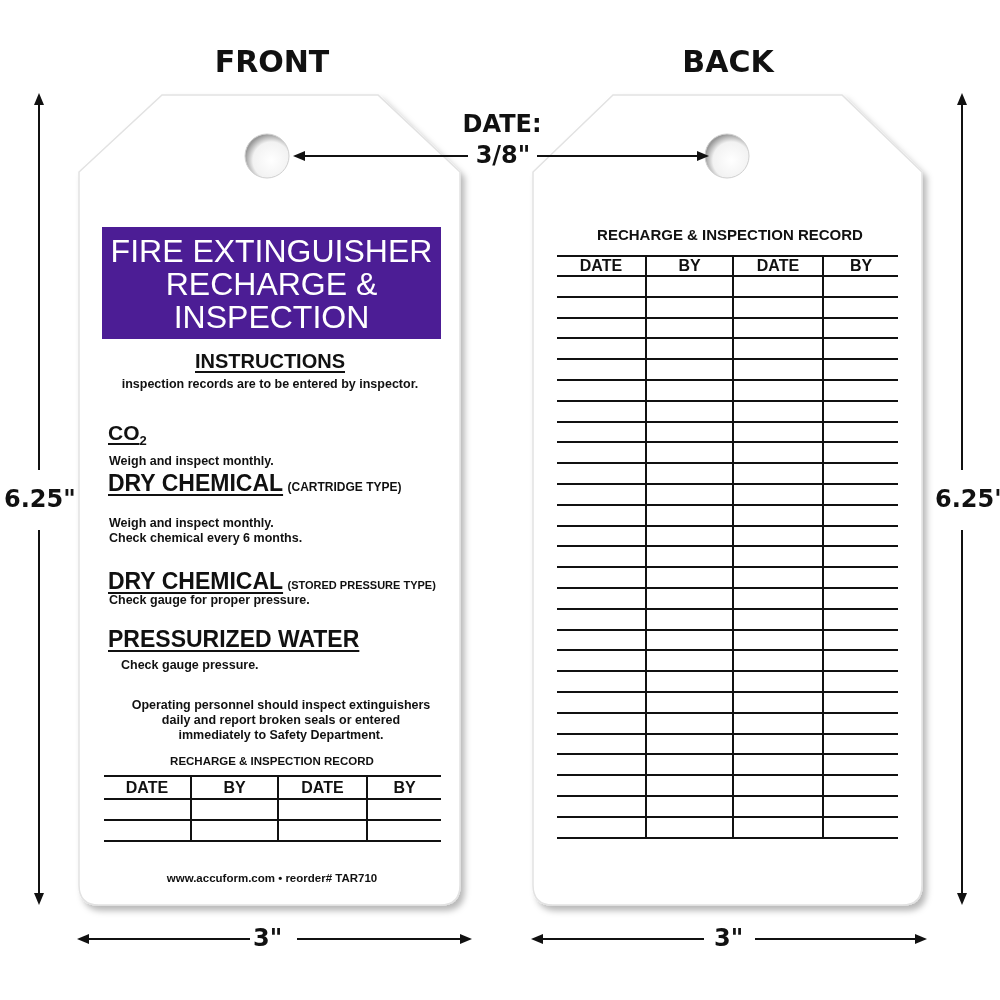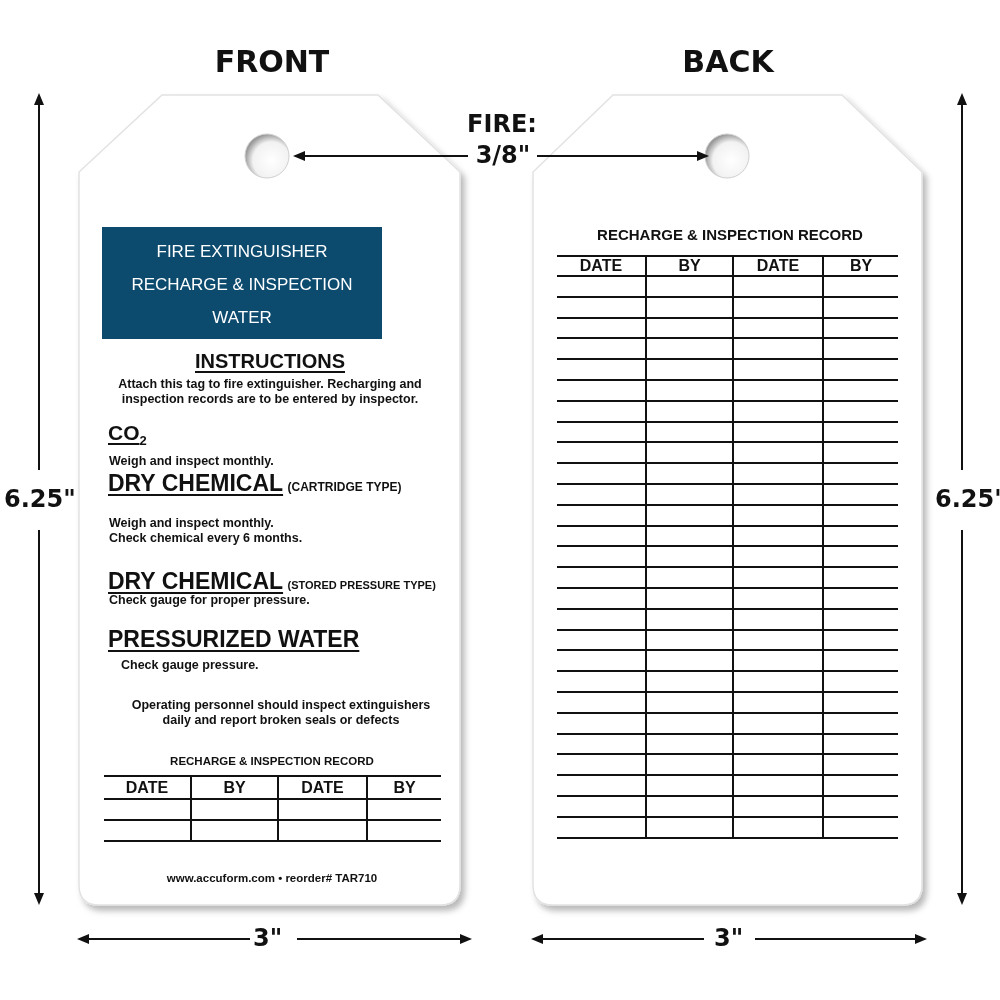--- a/index.html
+++ b/index.html
@@ -8,21 +8,21 @@
   .side-label{font-family:"DejaVu Sans",sans-serif;font-weight:bold;font-size:30px;text-align:center;width:300px;}
   .dim{font-family:"DejaVu Sans",sans-serif;font-weight:bold;font-size:24px;background:#fff;}
   .vline{position:absolute;width:2px;background:#111;}
   .hline{position:absolute;height:2px;background:#111;}
   .arrow-up,.arrow-down,.arrow-left,.arrow-right{position:absolute;width:0;height:0;}
   .arrow-up{border-left:5px solid transparent;border-right:5px solid transparent;border-bottom:12px solid #111;}
   .arrow-down{border-left:5px solid transparent;border-right:5px solid transparent;border-top:12px solid #111;}
   .arrow-left{border-top:5px solid transparent;border-bottom:5px solid transparent;border-right:12px solid #111;}
   .arrow-right{border-top:5px solid transparent;border-bottom:5px solid transparent;border-left:12px solid #111;}
   svg.tag{position:absolute;left:0;top:0;}
-  .red-bar{position:absolute;left:102px;top:227px;width:280px;height:112px;background:#0c4a6e;color:#fff;text-align:center;font-size:17px;line-height:33px;padding-top:8px;box-sizing:border-box;}
+  .red-bar{position:absolute;left:102px;top:227px;width:339px;height:112px;background:#4c1d95;color:#fff;text-align:center;font-size:32px;line-height:33px;padding-top:8px;box-sizing:border-box;}
   .ctr{text-align:center;}
   .b{font-weight:bold;}
   .u{text-decoration:underline;text-underline-offset:3px;text-decoration-thickness:2px;}
   .h1{font-size:20px;text-align:center;}
   .big{font-size:23px;font-weight:bold;text-decoration:underline;text-decoration-thickness:2px;text-underline-offset:3px;text-align:center;}
   .small-cap{font-size:12.5px;font-weight:bold;}
   .body-t{font-size:12.5px;font-weight:bold;line-height:15px;}
   table.rec{border-collapse:collapse;position:absolute;}
   table.rec th{font-weight:bold;font-size:16px;padding:0;}
   table.rec td,table.rec th{border-top:2px solid #111;border-bottom:2px solid #111;}
@@ -44,21 +44,21 @@
   </defs>
   <path d="M162,95 L378,95 L460,172 L460,885 Q460,905 440,905 L99,905 Q79,905 79,885 L79,172 Z" fill="#fff" stroke="#e2e2e2" stroke-width="1.5" filter="url(#sh)"></path>
   <path d="M613,95 L842,95 L922,172 L922,885 Q922,905 902,905 L553,905 Q533,905 533,885 L533,172 Z" fill="#fff" stroke="#e2e2e2" stroke-width="1.5" filter="url(#sh)"></path>
   <circle cx="267" cy="156" r="22" fill="url(#hole)" stroke="#d0d0d0"></circle>
   <circle cx="727" cy="156" r="22" fill="url(#hole)" stroke="#d0d0d0"></circle>
 </svg>
 
 <div class="abs side-label" style="left:122px;top:44px;">FRONT</div>
 <div class="abs side-label" style="left:578px;top:44px;">BACK</div>
 
-<div class="abs dim" style="left:462px;top:110px;width:80px;text-align:center;background:transparent;">FIRE:</div>
+<div class="abs dim" style="left:462px;top:110px;width:80px;text-align:center;background:transparent;">DATE:</div>
 <div class="hline" style="left:300px;top:155px;width:168px;height:1.5px;"></div>
 <div class="arrow-left" style="left:293px;top:151px;"></div>
 <div class="abs dim" style="left:472px;top:141px;width:62px;text-align:center;">3/8"</div>
 <div class="hline" style="left:537px;top:155px;width:162px;height:1.5px;"></div>
 <div class="arrow-right" style="left:697px;top:151px;"></div>
 
 <div class="arrow-up" style="left:34px;top:93px;"></div>
 <div class="vline" style="left:38px;top:100px;height:370px;"></div>
 <div class="abs dim" style="left:4px;top:485px;">6.25"</div>
 <div class="vline" style="left:38px;top:530px;height:365px;"></div>
@@ -85,21 +85,20 @@
 <div class="red-bar">
   <div>FIRE EXTINGUISHER</div>
   <div>RECHARGE &amp; INSPECTION</div>
   <div>WATER</div>
 </div>
 
 <div class="abs ctr" style="left:90px;top:350px;width:360px;">
   <span class="b h1 u">INSTRUCTIONS</span>
 </div>
 <div class="abs ctr body-t" style="left:90px;top:377px;width:360px;font-size:12.5px;">
-  <div>Attach this tag to fire extinguisher. Recharging and</div>
   <div>inspection records are to be entered by inspector.</div>
 </div>
 
 <div class="abs" style="left:108px;top:421px;">
   <span class="big" style="font-size:21px;"><span>CO</span><sub style="font-size:13px;">2</sub></span>
 </div>
 <div class="abs body-t" style="left:109px;top:454px;">Weigh and inspect monthly.</div>
 
 <div class="abs" style="left:108px;top:470px;white-space:nowrap;">
   <span class="big">DRY CHEMICAL</span>
@@ -116,21 +115,22 @@
 </div>
 <div class="abs body-t" style="left:109px;top:593px;">Check gauge for proper pressure.</div>
 
 <div class="abs" style="left:108px;top:626px;">
   <span class="big">PRESSURIZED WATER</span>
 </div>
 <div class="abs body-t" style="left:121px;top:658px;">Check gauge pressure.</div>
 
 <div class="abs ctr body-t" style="left:99px;top:698px;width:364px;">
   <div>Operating personnel should inspect extinguishers</div>
-  <div>daily and report broken seals or defects</div>
+  <div>daily and report broken seals or entered</div>
+  <div>immediately to Safety Department.</div>
 </div>
 <div class="abs ctr small-cap" style="left:90px;top:755px;width:364px;font-size:11.5px;">RECHARGE &amp; INSPECTION RECORD</div>
 
 <table class="rec" style="left:104px;top:775px;width:337px;">
   <tbody>
       <tr style="height:23px;">
     <th class="c" style="width:86px;">DATE</th>
     <th class="c" style="width:85px;">BY</th>
     <th class="c" style="width:87px;">DATE</th>
     <th>BY</th>

